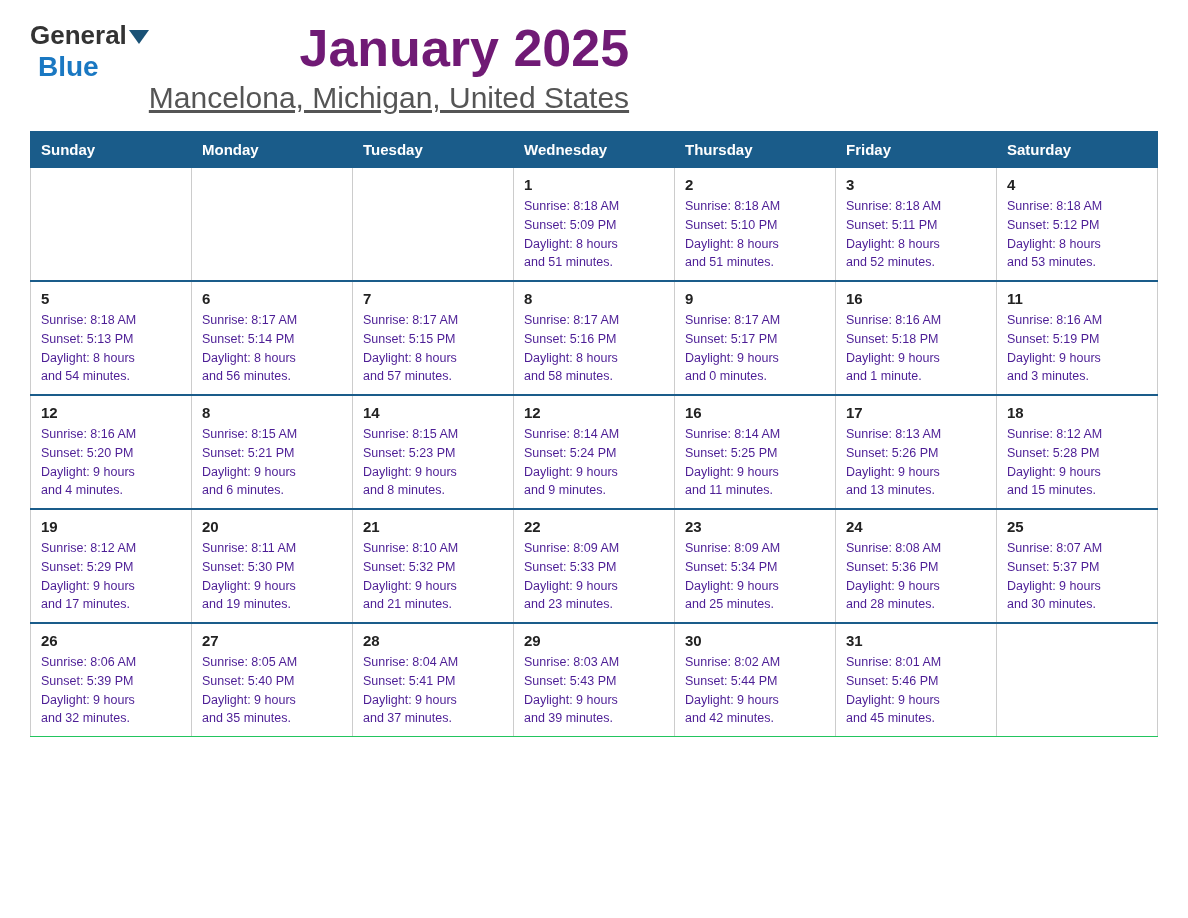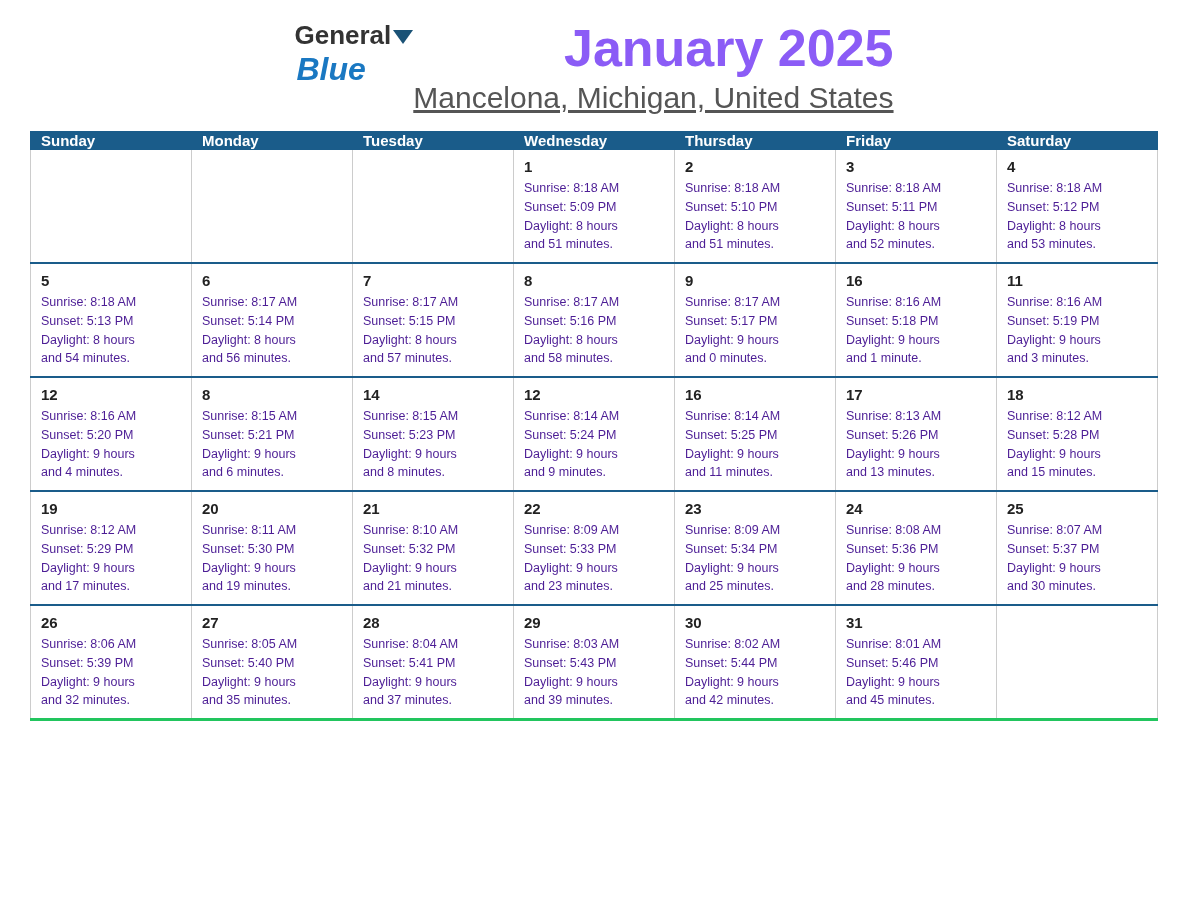--- a/index.html
+++ b/index.html
@@ -5,72 +5,71 @@
     * { box-sizing: border-box; margin: 0; padding: 0; }
     body {
       font-family: Arial, sans-serif;
       background: #fff;
       width: 1188px;
       min-height: 918px;
       padding: 20px 30px;
     }
     .header {
       display: flex;
-      justify-content: center;
+      justify-content: flex-start;
       align-items: flex-start;
       margin-bottom: 16px;
     }
     .logo-text-general {
       font-size: 26px;
       font-weight: bold;
       color: #333;
     }
     .logo-arrow {
       display: inline-block;
       width: 0;
       height: 0;
       border-left: 10px solid transparent;
       border-right: 10px solid transparent;
       border-top: 14px solid #1a5276;
       margin-left: 2px;
       margin-bottom: -2px;
     }
     .logo-text-blue {
-      font-size: 32px;
+      font-size: 28px;
       font-weight: bold;
       color: #1a78c2;
-      margin-left: 2px;
-      font-style: italic;
+      margin-left: 8px;
     }
     .title-block {
       text-align: right;
     }
     .month-title {
       font-size: 52px;
       font-weight: bold;
-      color: #8b5cf6;
+      color: #701a75;
       line-height: 1.1;
     }
     .location-title {
       font-size: 30px;
       color: #555;
       margin-top: 4px;
       text-decoration: underline;
     }
     .calendar {
       width: 100%;
       border-collapse: collapse;
       border: 1px solid #999;
     }
     .calendar th {
       background-color: #1a5c8a;
       color: #fff;
       font-size: 15px;
       font-weight: bold;
-      padding: 0 10px;
+      padding: 9px 10px;
       text-align: left;
       border: 1px solid #1a5c8a;
     }
     .calendar td {
       vertical-align: top;
       padding: 8px 10px;
       border: 1px solid #ccc;
       width: 14.28%;
       min-height: 90px;
       font-size: 13px;
@@ -85,21 +84,21 @@
     }
     .day-info {
       font-size: 12.5px;
       color: #4c1d95;
       line-height: 1.5;
     }
     .calendar tr td {
       border-bottom: 2px solid #1a5c8a;
     }
     .calendar tr:last-child td {
-      border-bottom: 3px solid #22c55e;
+      border-bottom: 1px solid #22c55e;
     }
     .empty-cell {
       background: #fff;
     }
     .logo-container {
       display: flex;
       flex-direction: column;
       align-items: flex-start;
     }
     .logo-line1 {

